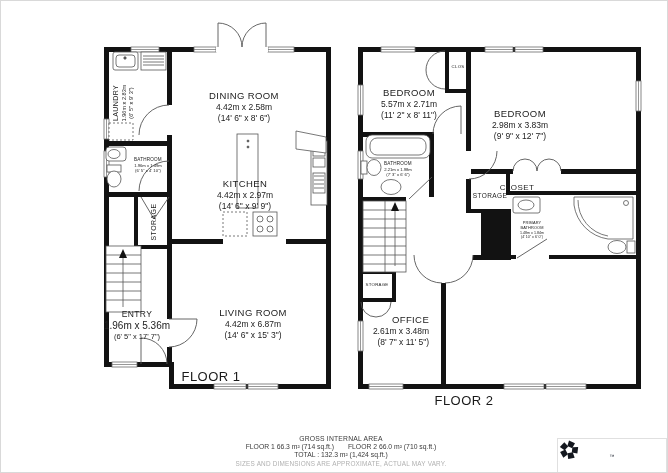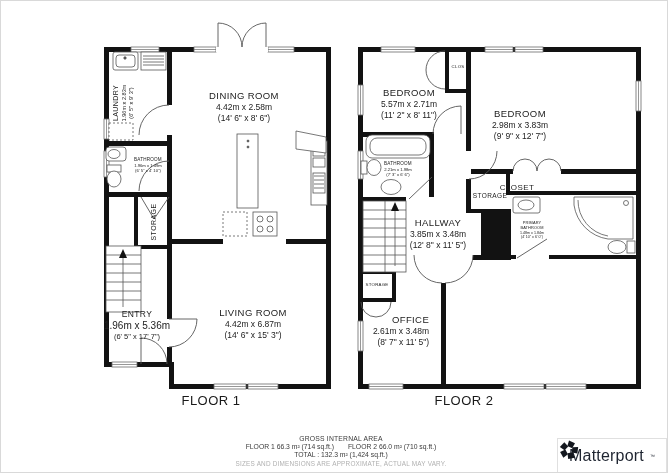--- a/index.html
+++ b/index.html
@@ -300,34 +300,39 @@
   <div class="lbl" style="left:243px;top:106px;">
     <div class="room-name">DINING ROOM</div>
     <div class="room-dims">4.42m x 2.58m</div>
     <div class="room-dims">(14' 6" x 8' 6")</div>
   </div>
   <div class="lbl tiny" style="left:147px;top:164px;">
     <div class="room-name">BATHROOM</div>
     <div class="room-dims">1.96m x 1.49m</div>
     <div class="room-dims">(6' 5" x 4' 10")</div>
   </div>
+  <div class="lbl" style="left:244px;top:194px;">
+    <div class="room-name">KITCHEN</div>
+    <div class="room-dims">4.42m x 2.97m</div>
+    <div class="room-dims">(14' 6" x 9' 9")</div>
+  </div>
   <div class="lbl rot" style="left:153px;top:221px;">
     <div class="room-name" style="font-size:7px;">STORAGE</div>
   </div>
   <div class="lbl" style="left:136px;top:324px;">
     <div class="room-name" style="font-size:8.5px;">ENTRY</div>
     <div class="room-dims" style="font-size:10px;">1.96m x 5.36m</div>
     <div class="room-dims" style="font-size:7.5px;">(6' 5" x 17' 7")</div>
   </div>
   <div class="lbl" style="left:252px;top:323px;">
     <div class="room-name">LIVING ROOM</div>
     <div class="room-dims">4.42m x 6.87m</div>
     <div class="room-dims">(14' 6" x 15' 3")</div>
   </div>
-  <div class="lbl floor-label" style="left:210px;top:400px;">
+  <div class="lbl floor-label" style="left:210px;top:376px;">
     <span>FLOOR 1</span>
   </div>
 
   <div class="lbl" style="left:408px;top:103px;">
     <div class="room-name">BEDROOM</div>
     <div class="room-dims">5.57m x 2.71m</div>
     <div class="room-dims">(11' 2" x 8' 11")</div>
   </div>
   <div class="lbl" style="left:519px;top:124px;">
     <div class="room-name">BEDROOM</div>
@@ -340,25 +345,20 @@
   <div class="lbl tiny" style="left:397px;top:168px;">
     <div class="room-name">BATHROOM</div>
     <div class="room-dims">2.21m x 1.98m</div>
     <div class="room-dims">(7' 3" x 6' 6")</div>
   </div>
   <div class="lbl" style="left:516px;top:184px;">
     <span class="room-name" style="font-size:8px;">CLOSET</span>
   </div>
   <div class="lbl small-name" style="left:489px;top:195px;">
     <span>STORAGE</span>
-  </div>
-  <div class="lbl" style="left:437px;top:233px;">
-    <div class="room-name">HALLWAY</div>
-    <div class="room-dims">3.85m x 3.48m</div>
-    <div class="room-dims">(12' 8" x 11' 5")</div>
   </div>
   <div class="lbl micro" style="left:531px;top:229px;">
     <div class="room-name">PRIMARY BATHROOM</div>
     <div class="room-dims">1.48m x 1.84m</div>
     <div class="room-dims">(4' 10" x 6' 0")</div>
   </div>
   <div class="lbl xs-name" style="left:376px;top:284px;">
     <span>STORAGE</span>
   </div>
   <div class="lbl" style="left:400px;top:330px;text-align:right;">
@@ -383,17 +383,16 @@
   <div class="brand">
     <svg width="22" height="22" viewBox="-12 -12 24 24">
       <g fill="#14181f">
         <path d="M0,-10.5 L6.5,-7.5 L3.5,-2 L-1.8,-4.5 Z"></path>
         <path d="M0,-10.5 L6.5,-7.5 L3.5,-2 L-1.8,-4.5 Z" transform="rotate(72)"></path>
         <path d="M0,-10.5 L6.5,-7.5 L3.5,-2 L-1.8,-4.5 Z" transform="rotate(144)"></path>
         <path d="M0,-10.5 L6.5,-7.5 L3.5,-2 L-1.8,-4.5 Z" transform="rotate(216)"></path>
         <path d="M0,-10.5 L6.5,-7.5 L3.5,-2 L-1.8,-4.5 Z" transform="rotate(288)"></path>
       </g>
     </svg>
-    <span class="brand-text">Matterport</span>
       <span class="brand-mark">™</span>
   </div>
 
 </div>
 
 </body></html>

